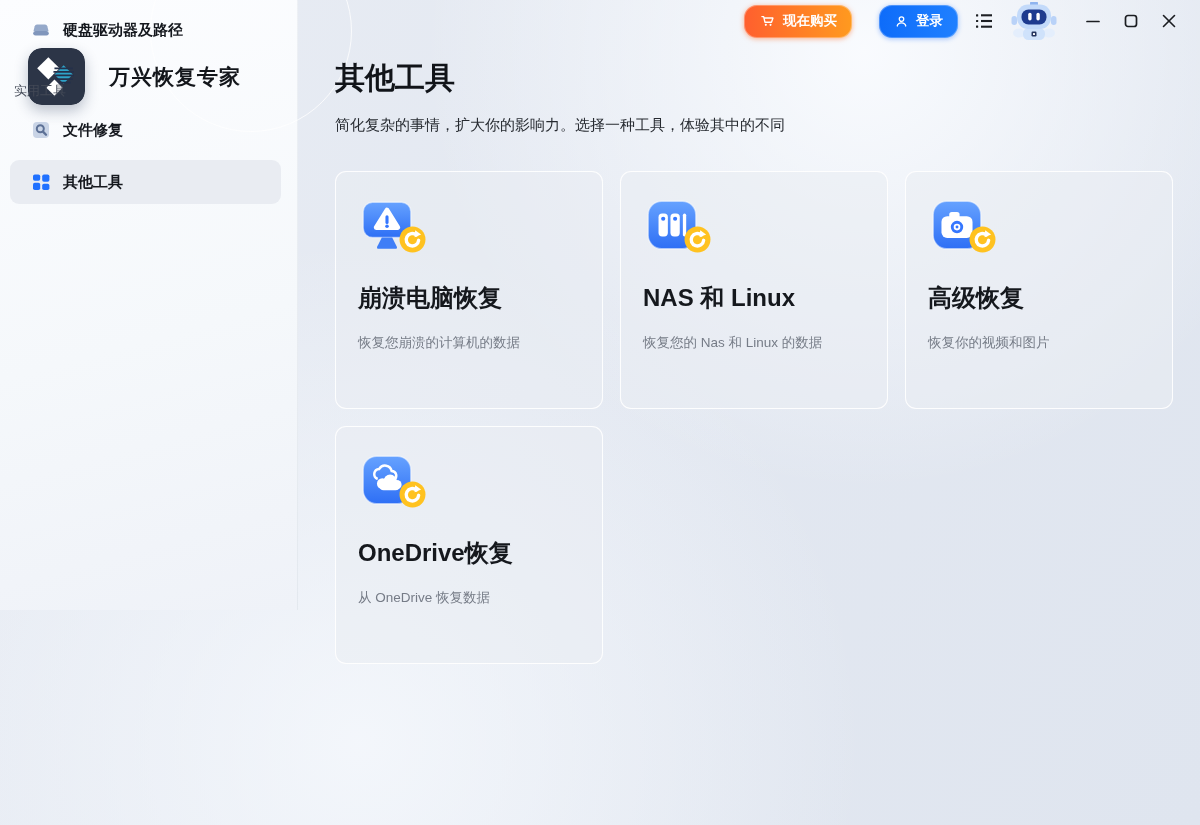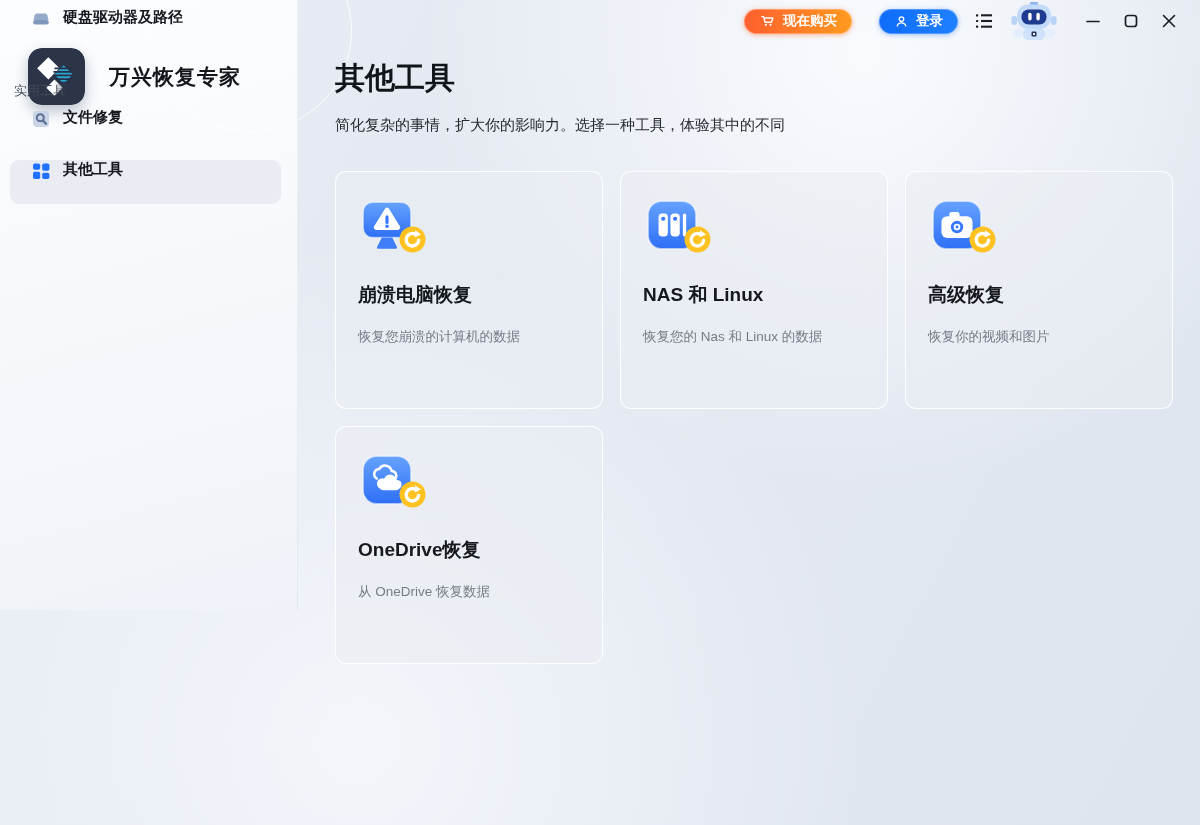--- a/index.html
+++ b/index.html
@@ -31,34 +31,34 @@
   }
   .brand-name {
     margin-left: 24px; font-size: 21px; font-weight: 700; color: #13161b; letter-spacing: 1px;
   }
   .section-label {
     position: relative; margin: 0 0 8px 14px; font-size: 13px; color: #434956;
   }
   .section-label.first { margin-top: 107px; }
   .section-label.second { margin-top: 30px; }
   .nav-item {
-    position: relative; display: flex; align-items: flex-start; height: 44px;
+    position: relative; display: flex; align-items: center; height: 44px;
     margin: 8px 16px 0 10px; padding-left: 20px; border-radius: 9px; cursor: pointer;
   }
   .nav-item.selected { background: #e9ecf2; }
   .nav-icon { width: 22px; height: 22px; display: inline-flex; }
   .nav-label { margin-left: 11px; font-size: 15px; font-weight: 700; color: #15181e; }
 
   
   .titlebar {
     position: absolute; top: 6px; right: 16px; height: 30px;
     display: flex; align-items: center;
   }
   .pill-btn {
-    display: inline-flex; align-items: center; gap: 7px; height: 25px;
+    display: inline-flex; align-items: center; gap: 7px; height: 33px;
     padding: 0 15px; border: none; border-radius: 13px; cursor: pointer;
     color: #fff; font-size: 13.5px; font-weight: 700;
     font-family: "Liberation Sans", sans-serif;
   }
   .buy-btn {
     background: linear-gradient(90deg, #ff5f2e 0%, #ff9a1f 100%);
     box-shadow: 0 1px 5px rgba(255,110,40,0.5), inset 0 0 0 1px rgba(255,255,255,0.30);
     margin-right: 27px;
   }
   .login-btn {
@@ -83,21 +83,21 @@
 
   .cards { margin-top: 36px; display: flex; flex-wrap: wrap; gap: 17px; width: 840px; }
   .card {
     width: 268px; height: 238px; border-radius: 11px; cursor: pointer;
     background: rgba(234,237,243,0.55);
     border: 1.5px solid rgba(255,255,255,0.9);
     padding: 24px 0 0 22px;
   }
   .tool-icon { position: relative; width: 58px; height: 58px; }
   .tool-icon .badge { position: absolute; right: -10px; bottom: -3px; display: block; }
-  .card-title { margin-top: 28px; font-size: 19px; font-weight: 700; color: #15181d; }
+  .card-title { margin-top: 28px; font-size: 24px; font-weight: 700; color: #15181d; }
   .card-desc { margin-top: 20px; font-size: 13.5px; color: #767c87; }
 </style>
 </head>
 <body>
 
 <div class="window">
 
   <aside class="sidebar">
     <div class="brand">
       <div class="logo">

